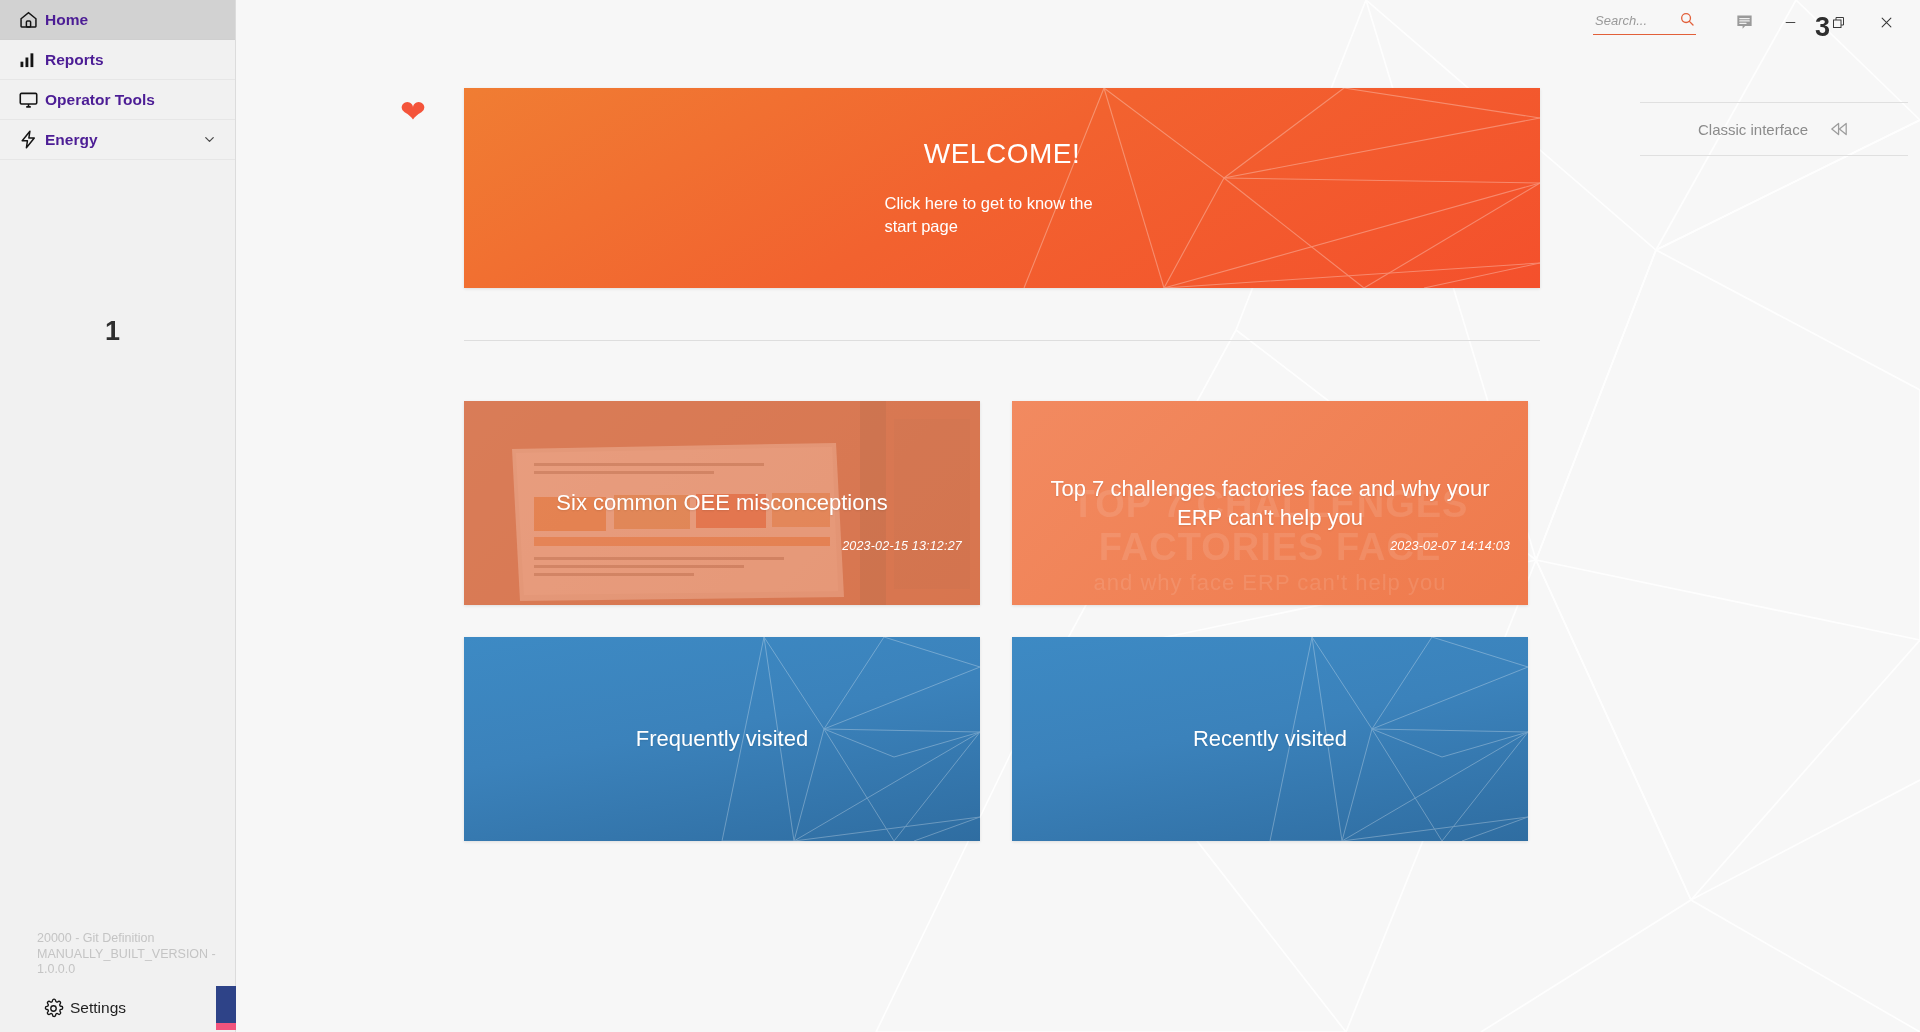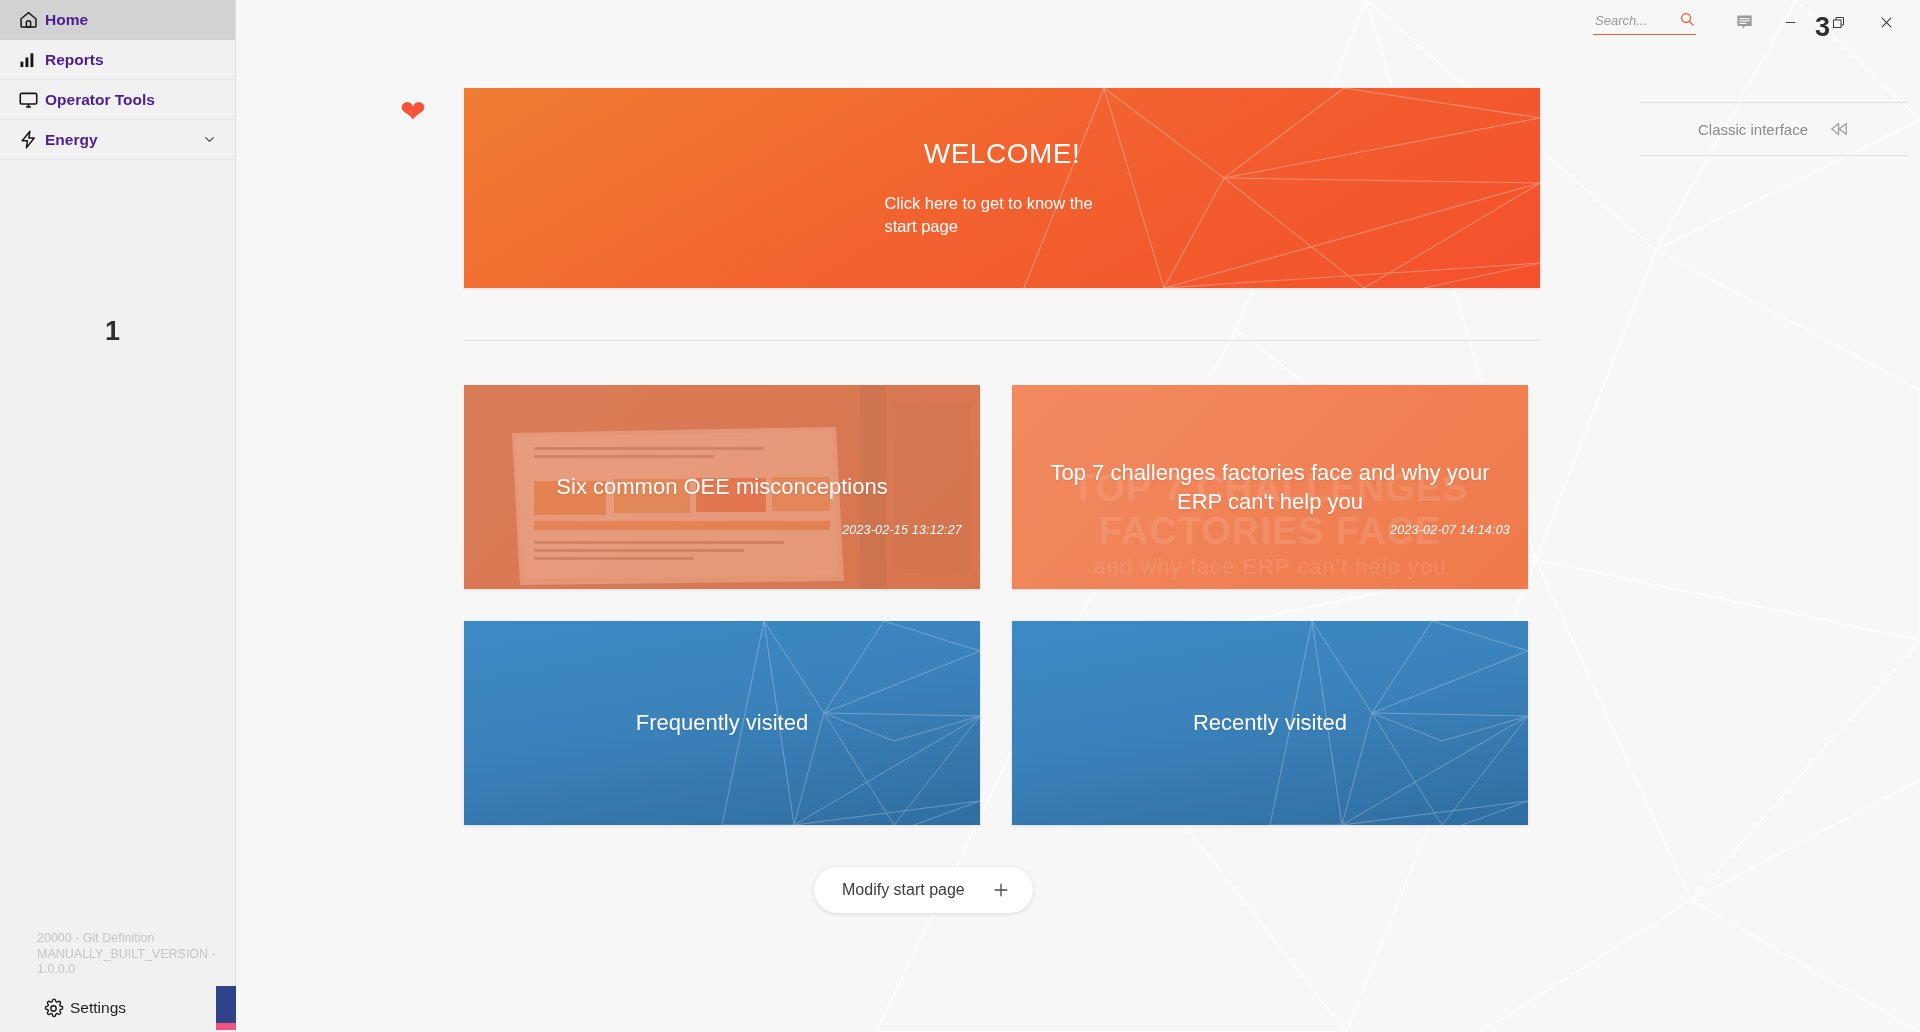--- a/index.html
+++ b/index.html
@@ -222,21 +222,21 @@
     text-align: left;
   }
 
   .hr-split {
     width: 1076px; height: 1px;
     background: #dedede;
     margin: 52px 0 0 0;
   }
 
   .grid {
-    margin-top: 44px;
+    margin-top: 60px;
     display: grid;
     grid-template-columns: 516px 516px;
     grid-template-rows: 204px 204px;
     column-gap: 44px;
     row-gap: 30px;
     gap: 32px;
   }
   .tile {
     position: relative;
     overflow: hidden;
@@ -567,27 +567,16 @@
               <path d="M300 0 L258 204"></path>
               <path d="M258 204 L330 204"></path>
               <path d="M360 92 L430 120 L516 95"></path>
             </g>
           </svg>
           <div class="tile-title blue-t">Recently visited</div>
         </div>
 
       </div>
 
-      <div class="modify-row">
-
-        <button class="modify-btn">
-          <span class="modify-label">Modify start page</span>
-          <span class="plus-ico">
-            <svg width="20" height="20" viewBox="0 0 24 24" stroke="currentColor" stroke-width="1.6" stroke-linecap="round">
-                <path d="M12 5v14M5 12h14"></path>
-              </svg>
-          </span>
-        </button>
-      </div>
 
     </div>
   </main>
 </div>
 
 </body></html>

